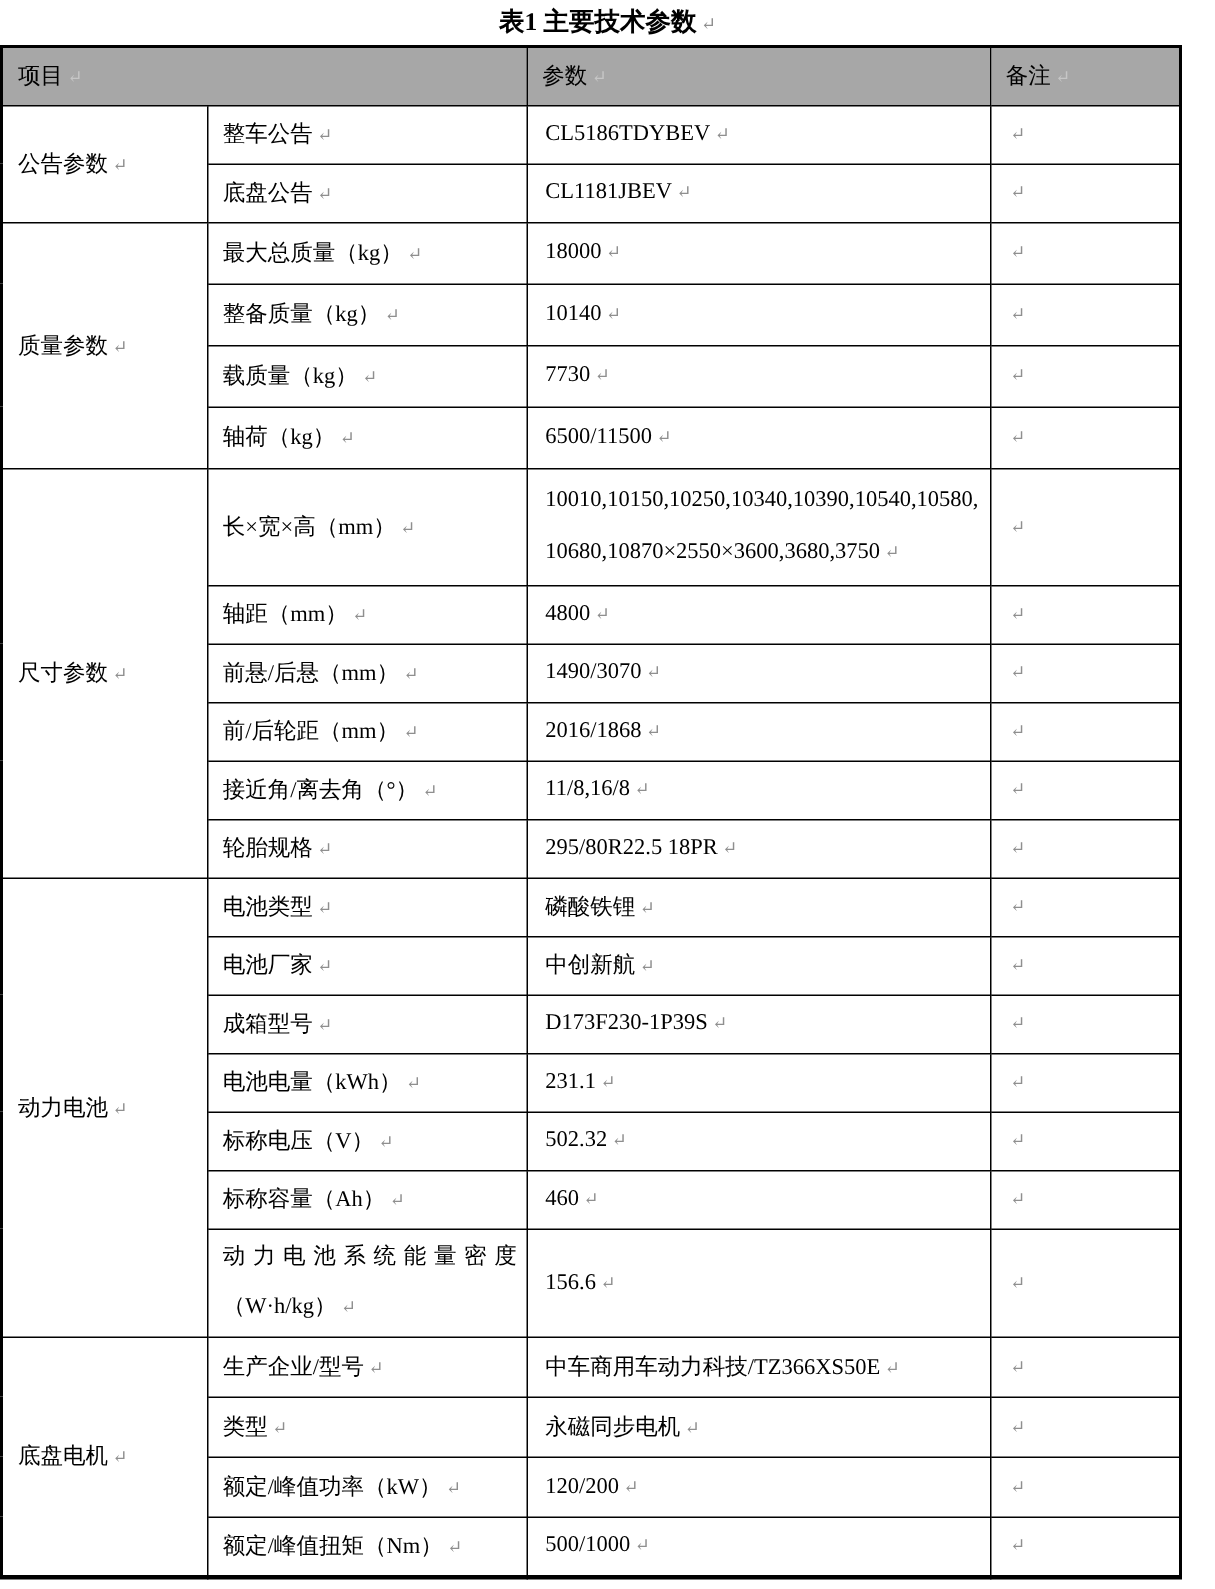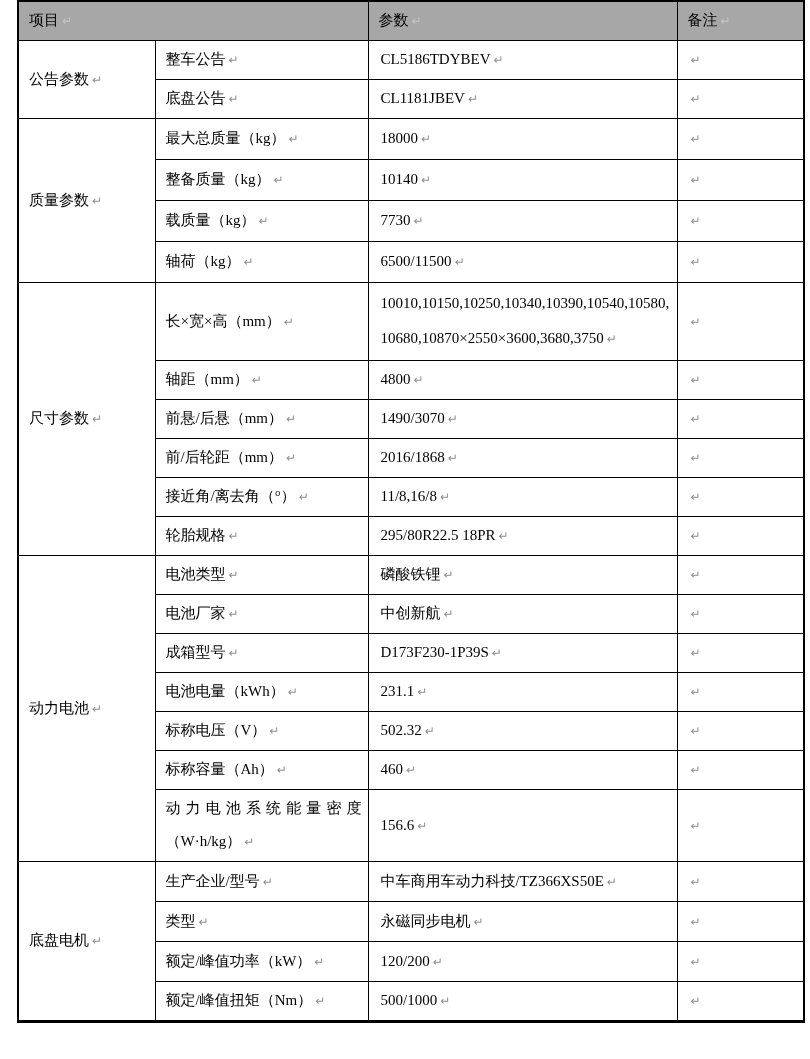--- a/index.html
+++ b/index.html
@@ -20,25 +20,24 @@
     height: 27px;
     padding-top: 3px;
     text-align: center;
     font-size: 17px;
     font-weight: bold;
     line-height: 24px;
   }
   table.spec-table {
     border-collapse: collapse;
     table-layout: fixed;
-    margin-left: 17px;
+    margin-left: 0;
     width: 786px;
     border: 2px solid #000000;
     border-bottom: 3px solid #000000;
-    font-family: Liberation Serif, serif;
   }
   col.c1 { width: 137px; }
   col.c2 { width: 213px; }
   col.c3 { width: 309px; }
   col.c4 { width: 127px; }
   th, td {
     border: 1px solid #000000;
     font-size: 15px;
     font-weight: normal;
     text-align: left;
@@ -73,20 +72,23 @@
     margin-left: 3px;
     font-weight: normal;
   }
   th .mark { color: #c6c6c6; }
 </style>
 </head>
 <body>
 
 <div class="page">
 
+  <div class="doc-title">
+    <span class="p">表1 主要技术参数<span class="mark">↵</span></span>
+  </div>
 
   <table class="spec-table">
     <colgroup>
       <col class="c1">
         <col class="c2">
         <col class="c3">
         <col class="c4">
     </colgroup>
 
     <tbody>

